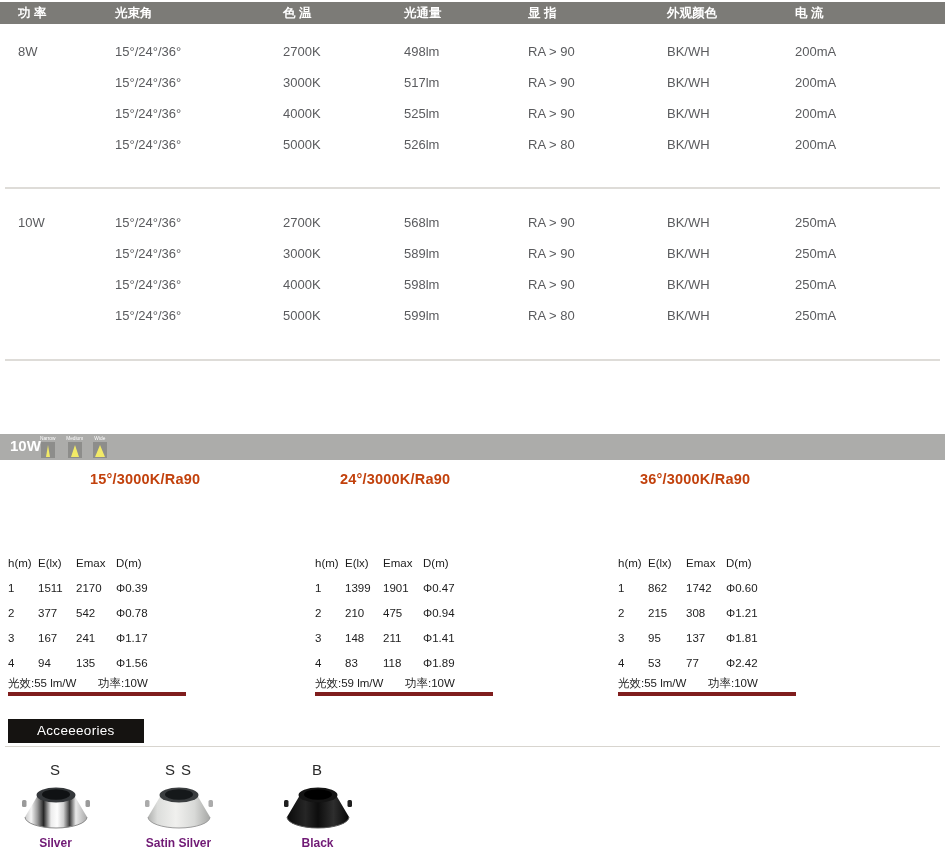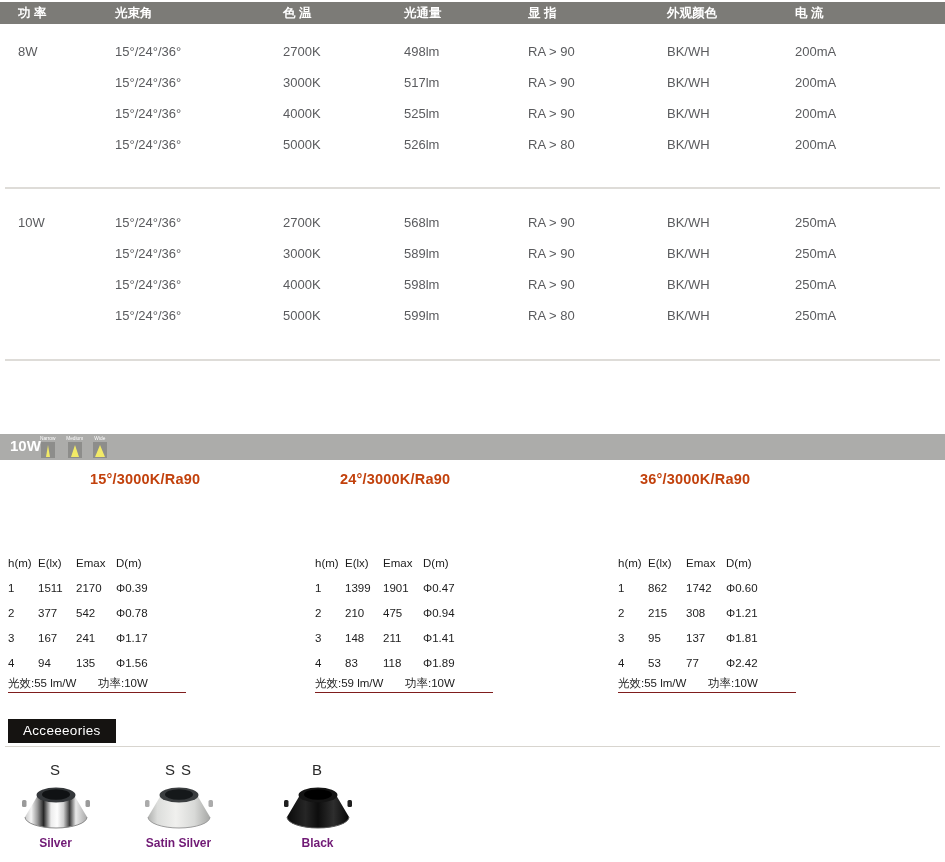--- a/index.html
+++ b/index.html
@@ -33,27 +33,27 @@
   .beam-group{display:flex;flex-direction:column;align-items:center;}
   .beam-label{font-size:6px;transform:scale(.8);color:#fdfdfd;height:7px;line-height:7px;white-space:nowrap;}
   .beam-square{width:14px;height:16px;background:#8d8d8b;display:flex;align-items:flex-end;justify-content:center;}
   .beam-tri{display:block;width:0;height:0;border-bottom:12px solid #f2ea67;margin-bottom:1px;}
   .t0{border-left:2.5px solid transparent;border-right:2.5px solid transparent;}
   .t1{border-left:4px solid transparent;border-right:4px solid transparent;}
   .t2{border-left:5.5px solid transparent;border-right:5.5px solid transparent;}
   .pm-title{position:absolute;top:471px;font-weight:bold;font-size:14.5px;color:#c2410c;letter-spacing:.2px;}
   .pm-table{position:absolute;top:504px;width:178px;color:#1c1c1c;font-size:11.5px;margin-top:46px;}
   .pm-row{display:grid;grid-template-columns:30px 38px 40px 1fr;height:25px;align-items:center;}
-  .pm-footer{position:relative;height:15px;padding-bottom:2px;border-bottom:1px solid #7f1d1d;text-align:center;}
+  .pm-footer{position:relative;height:15px;padding-bottom:2px;border-bottom:4px solid #7f1d1d;text-align:center;}
   .pm-eff{position:absolute;left:0;top:1px;}
   .pm-pow{position:absolute;left:90px;top:1px;}
   
   .acc-badge{
     position:absolute;top:719px;left:8px;height:24px;line-height:24px;
-    background:#151311;color:#fff;font-size:13.5px;padding:0 15px;letter-spacing:.3px;
+    background:#151311;color:#fff;font-size:13.5px;padding:0 29px;letter-spacing:.3px;
   }
   .acc-items{position:absolute;top:761px;left:8px;height:95px;}
   .acc-item{position:absolute;width:95px;text-align:center;}
   .acc-code{font-size:15px;color:#2a2a2a;height:18px;line-height:18px;letter-spacing:1px;}
   .acc-ring{margin-top:2px;height:54px;}
   .acc-name{font-size:12px;font-weight:bold;color:#701a75;margin-top:1px;}
 </style>
 </head>
 <body>
 

